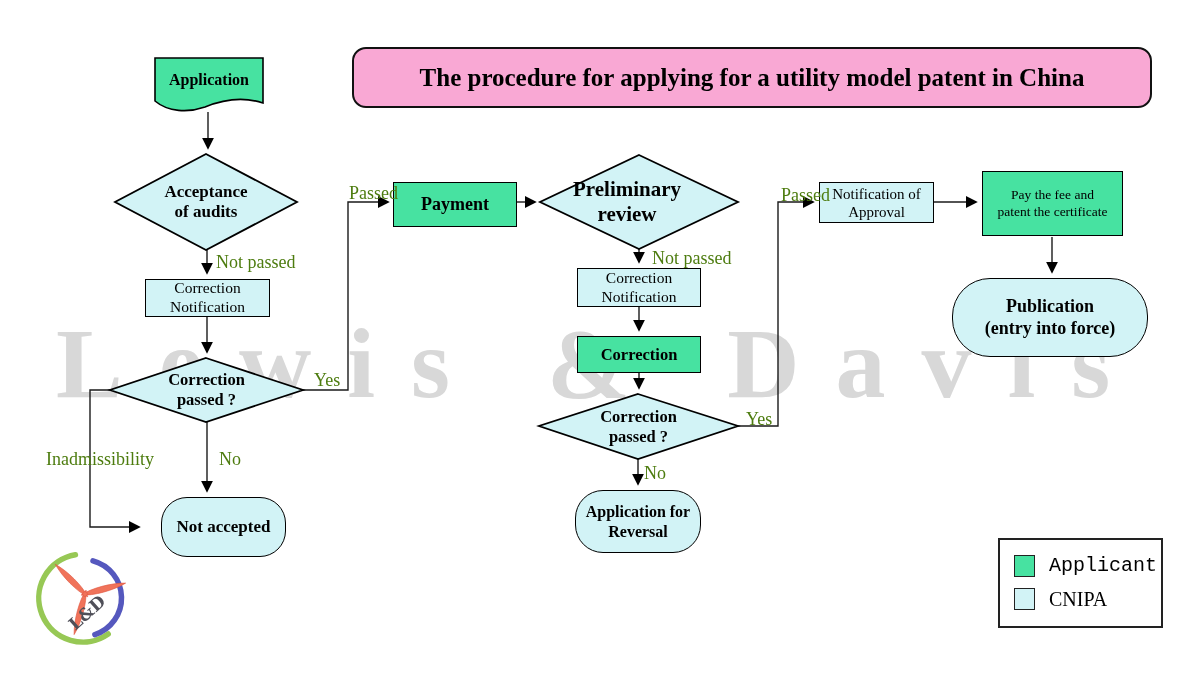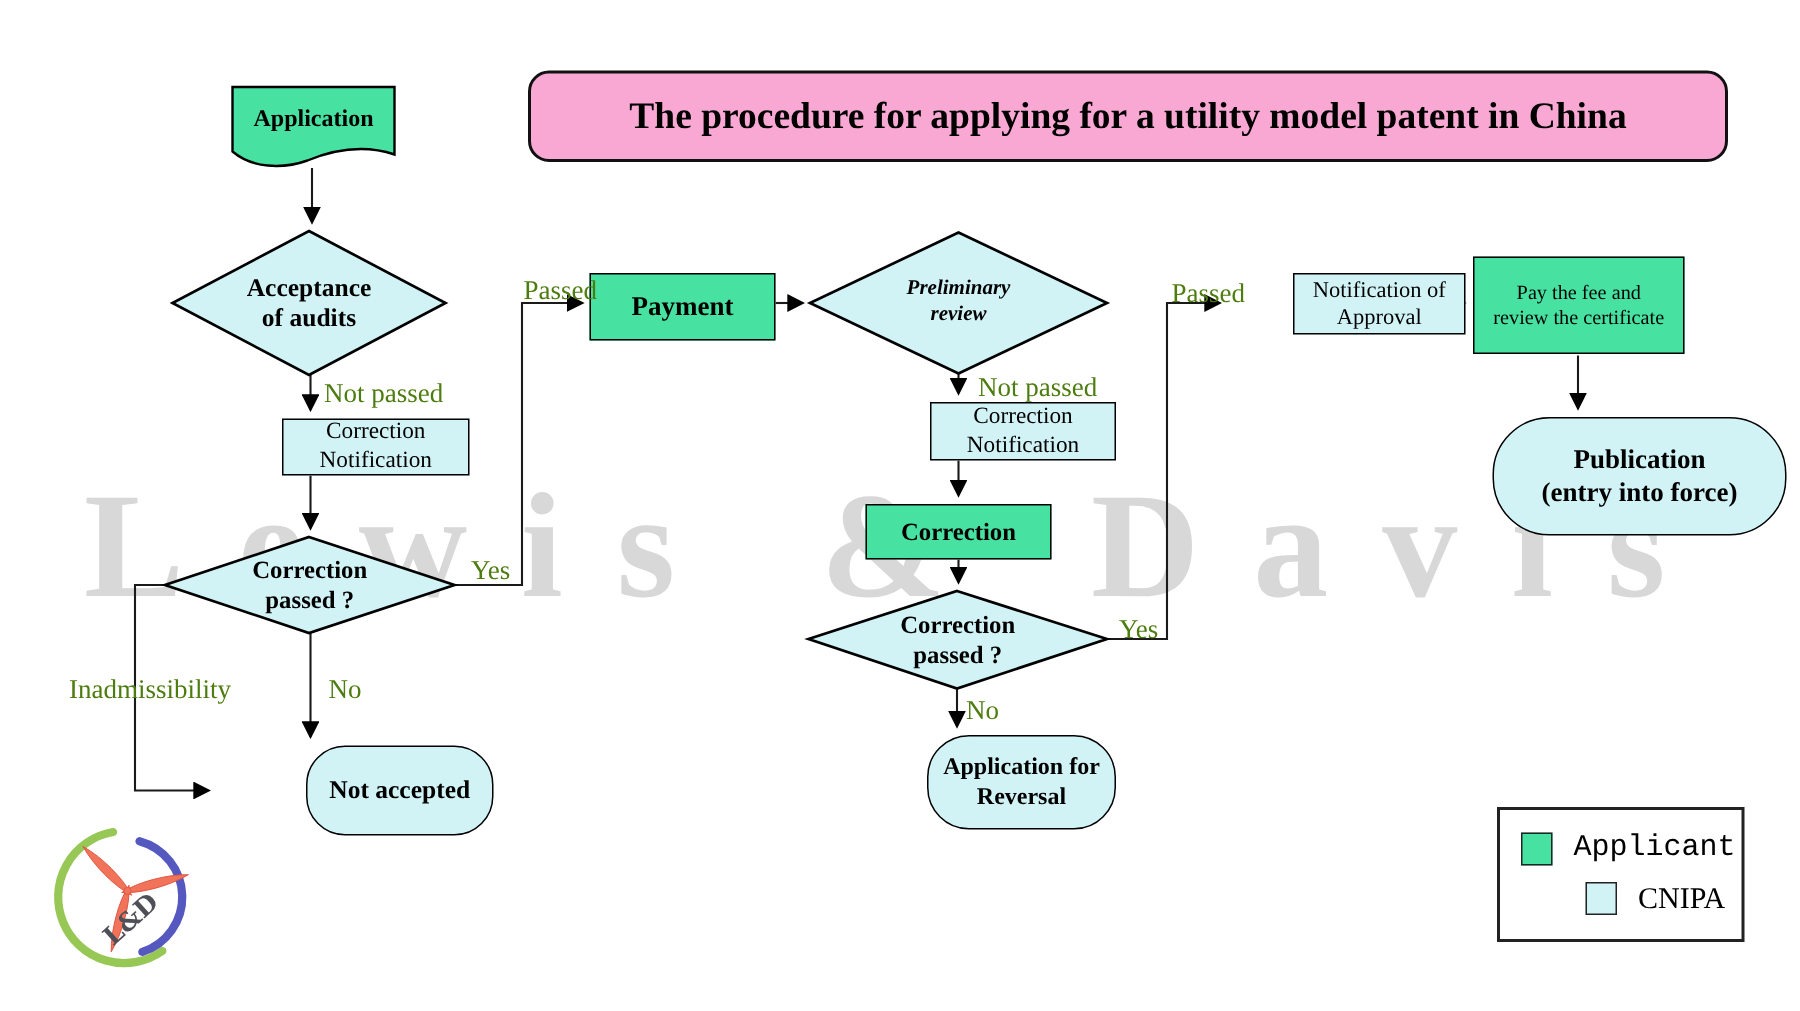--- a/index.html
+++ b/index.html
@@ -15,21 +15,21 @@
   }
   svg.layer{position:absolute; left:0; top:0; z-index:2;}
   
   .node{
     position:absolute; z-index:3; display:flex; align-items:center; justify-content:center;
     text-align:center; white-space:pre-line; color:#000; box-sizing:border-box;
     line-height:1.2;
   }
   .rect{border:1.6px solid #000;}
   .applicant{background:var(--applicant-fill,#47e2a1);}
-  .cnipa{background:var(--cnipa-fill,#d2f3f6);margin-left:43px;}
+  .cnipa{background:var(--cnipa-fill,#d2f3f6);}
   .bold{font-weight:bold;}
   .diamond-text{background:transparent; z-index:4;text-align:center;}
   
   #title-box{
     position:absolute; left:352px; top:47px; width:796px; height:57px;
     border:2.2px solid #111; border-radius:14px; background:#f9a8d4; z-index:3;
     display:flex; align-items:center; justify-content:center;
     font-size:25px; font-weight:bold; color:#000;
   }
   
@@ -111,39 +111,39 @@
   <div class="node rect cnipa" style="left:145px;top:279px;width:125px;height:38px;font-size:15.5px;">Correction
 Notification</div>
 
   <div class="node bold diamond-text" style="left:110px;top:358px;width:193px;height:64px;font-size:16.5px;">Correction
 passed ?</div>
 
   <div class="node rect cnipa bold" style="left:161px;top:497px;width:125px;height:60px;font-size:17px;border-radius:26px;border-width:1.8px;">Not accepted</div>
 
   <div class="node rect applicant bold" style="left:393px;top:182px;width:124px;height:45px;font-size:18px;">Payment</div>
 
-  <div class="node bold diamond-text" style="left:540px;top:155px;width:198px;height:94px;font-size:14px;font-style:italic;">Preliminary
+  <div class="node bold diamond-text" style="left:528px;top:155px;width:198px;height:94px;font-size:21px;">Preliminary
 review</div>
 
   <div class="node rect cnipa" style="left:577px;top:268px;width:124px;height:39px;font-size:15.5px;">Correction
 Notification</div>
 
   <div class="node rect applicant bold" style="left:577px;top:336px;width:124px;height:37px;font-size:16.5px;">Correction</div>
 
   <div class="node bold diamond-text" style="left:539px;top:394px;width:199px;height:65px;font-size:16.5px;">Correction
 passed ?</div>
 
   <div class="node rect cnipa bold" style="left:575px;top:490px;width:126px;height:63px;font-size:16px;border-radius:28px;border-width:1.8px;">Application for
 Reversal</div>
 
   <div class="node rect cnipa" style="left:819px;top:182px;width:115px;height:41px;font-size:15px;">Notification of
 Approval</div>
 
   <div class="node rect applicant" style="left:982px;top:171px;width:141px;height:65px;font-size:13.5px;">Pay the fee and
-review the certificate</div>
+patent the certificate</div>
 
   <div class="node rect cnipa bold" style="left:952px;top:278px;width:196px;height:79px;font-size:18px;border-radius:38px;border-width:1.8px;">Publication
 (entry into force)</div>
 
   <div class="edge-label" style="left:349px;top:184px;">Passed</div>
   <div class="edge-label" style="left:216px;top:253px;">Not passed</div>
   <div class="edge-label" style="left:314px;top:371px;">Yes</div>
   <div class="edge-label" style="left:46px;top:450px;">Inadmissibility</div>
   <div class="edge-label" style="left:219px;top:450px;">No</div>
   <div class="edge-label" style="left:652px;top:249px;">Not passed</div>

